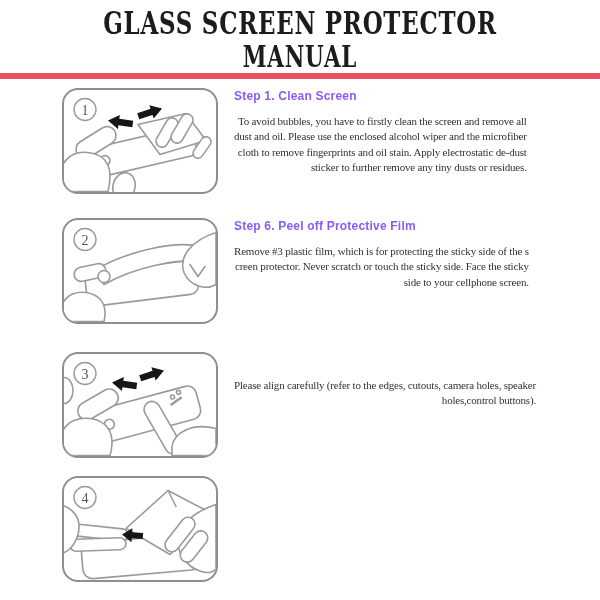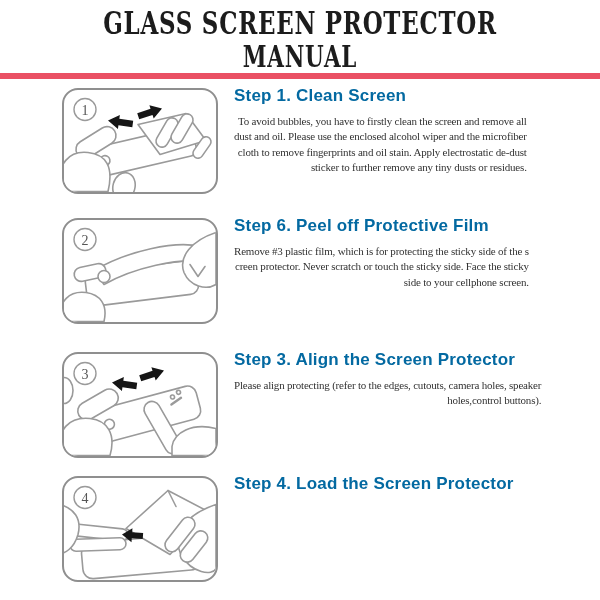--- a/index.html
+++ b/index.html
@@ -9,22 +9,22 @@
   .title-line1{display:block;font-family:"DejaVu Serif",serif;font-weight:bold;font-size:31px;
         line-height:35px;letter-spacing:1px;transform:scaleX(0.74);transform-origin:50% 50%;}
   .title-line2{display:block;font-family:"DejaVu Serif",serif;font-weight:bold;font-size:29px;
         line-height:32px;letter-spacing:1px;transform:scaleX(0.74);transform-origin:50% 50%;}
   .divider{position:absolute;top:73px;left:0;width:600px;height:6px;background:#ea5064;}
   .step-row{position:absolute;left:0;width:600px;height:132px;}
   .row1{top:85px;} .row2{top:215px;} .row3{top:349px;} .row4{top:473px;}
   .ill-box{position:absolute;left:62px;top:3px;width:156px;height:106px;border:2px solid #8f8f8f;
         border-radius:16px;box-sizing:border-box;overflow:hidden;background:#fff;}
   .ill-box svg{display:block;width:100%;height:100%;}
-  .step-heading{position:absolute;left:234px;top:0;font-weight:bold;font-size:17px;
-        line-height:22px;color:#0369a1;letter-spacing:0.2px;white-space:pre;}
+  .step-heading{position:absolute;left:234px;top:0;font-weight:bold;font-size:12px;
+        line-height:22px;color:#8b5cf6;letter-spacing:0.2px;white-space:pre;}
   .step-body{position:absolute;left:234px;top:29px;font-family:"Liberation Serif",serif;
         font-size:11px;line-height:15.4px;color:#333;letter-spacing:-0.2px;white-space:pre;text-align:right;}
   .badge-text{font-family:"Liberation Serif",serif;}
 </style>
 </head>
 <body>
 
 <div class="page">
 
   <div class="title-wrap" style="color: rgb(28, 28, 28);">
@@ -119,22 +119,21 @@
           </g>
         </g>
         <g fill="#161616">
           <path d="M0 0 L11 -7 L11 -3.2 L25 -3.2 L25 3.2 L11 3.2 L11 7 Z" transform="translate(48 28) rotate(8)"></path>
           <path d="M0 0 L-11 -7 L-11 -3.2 L-25 -3.2 L-25 3.2 L-11 3.2 L-11 7 Z" transform="translate(100 16) rotate(-18)"></path>
         </g>
         <circle cx="21" cy="19" r="11" fill="#fff" stroke="#9a9a9a" stroke-width="1.4"></circle>
         <text class="badge-text" x="21" y="24" text-anchor="middle" font-size="14" fill="#555">3</text>
       </svg>
     </div>
-    <div class="step-heading">Step 3. Align the Screen Protector</div>
-    <div class="step-body">Please align protecting (refer to the edges, cutouts, camera holes, speaker
+    <div class="step-body">Please align carefully (refer to the edges, cutouts, camera holes, speaker
 holes,control buttons).</div>
   </div>
 
   <div class="step-row row4">
     <div class="ill-box">
       <svg viewBox="0 0 152 101">
         <g stroke="#9a9a9a" stroke-width="1.6" fill="#fff" stroke-linejoin="round" stroke-linecap="round">
           <g transform="rotate(-5 76 78)">
             <rect x="18" y="60" width="118" height="36" rx="10"></rect>
           </g>
@@ -153,16 +152,15 @@
             <path d="M-4 26 C10 30 18 40 14 56 C10 70 0 76 -4 74 Z"></path>
           </g>
         </g>
         <g fill="#161616">
           <path d="M0 0 L10 -7 L10 -3 L21 -3 L21 3 L10 3 L10 7 Z" transform="translate(58 56) rotate(4)"></path>
         </g>
         <circle cx="21" cy="19" r="11" fill="#fff" stroke="#9a9a9a" stroke-width="1.4"></circle>
         <text class="badge-text" x="21" y="24" text-anchor="middle" font-size="14" fill="#555">4</text>
       </svg>
     </div>
-    <div class="step-heading">Step 4. Load the Screen Protector</div>
   </div>
 
 </div>
 
 </body></html>

